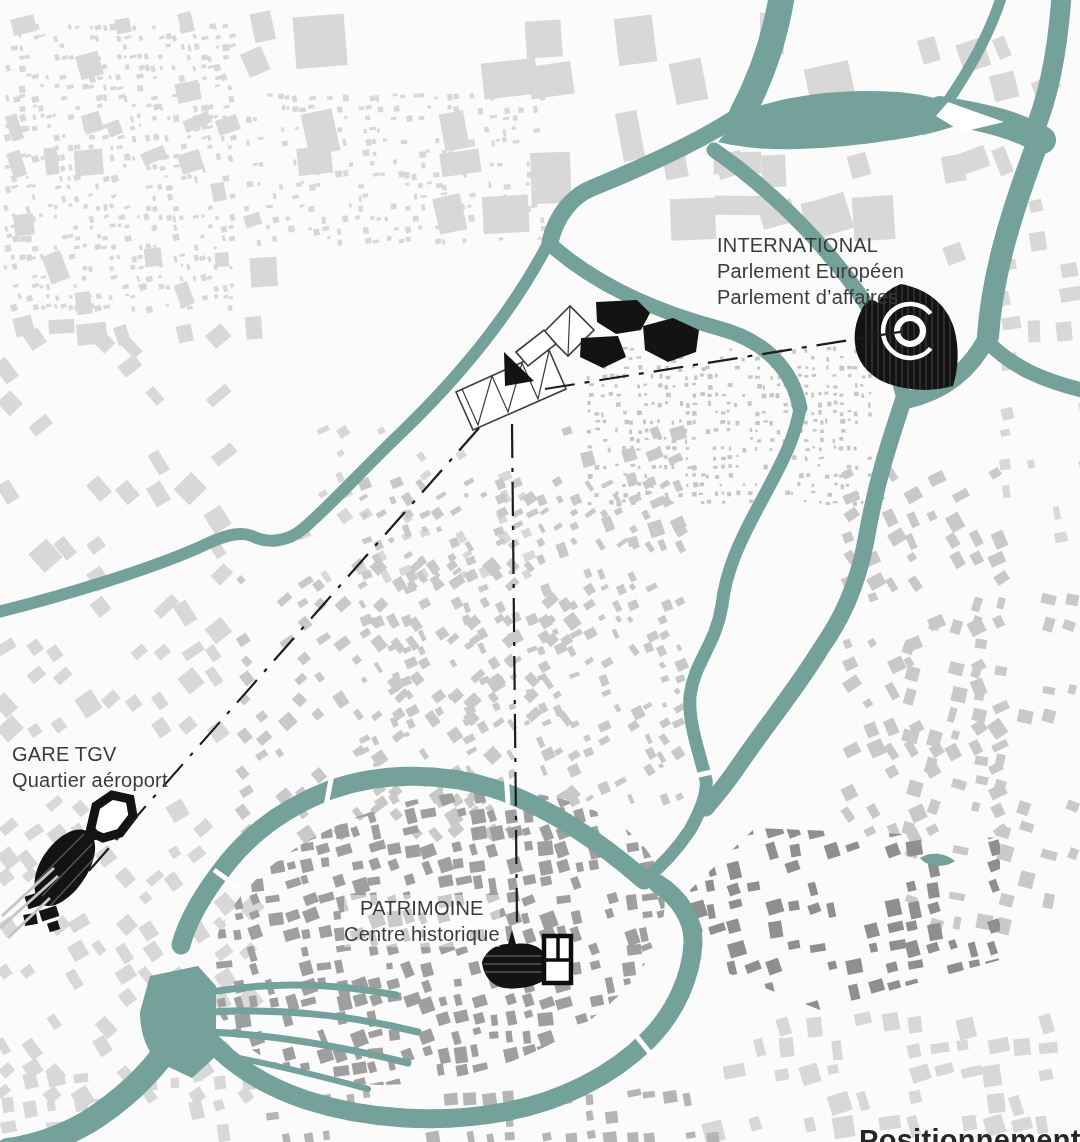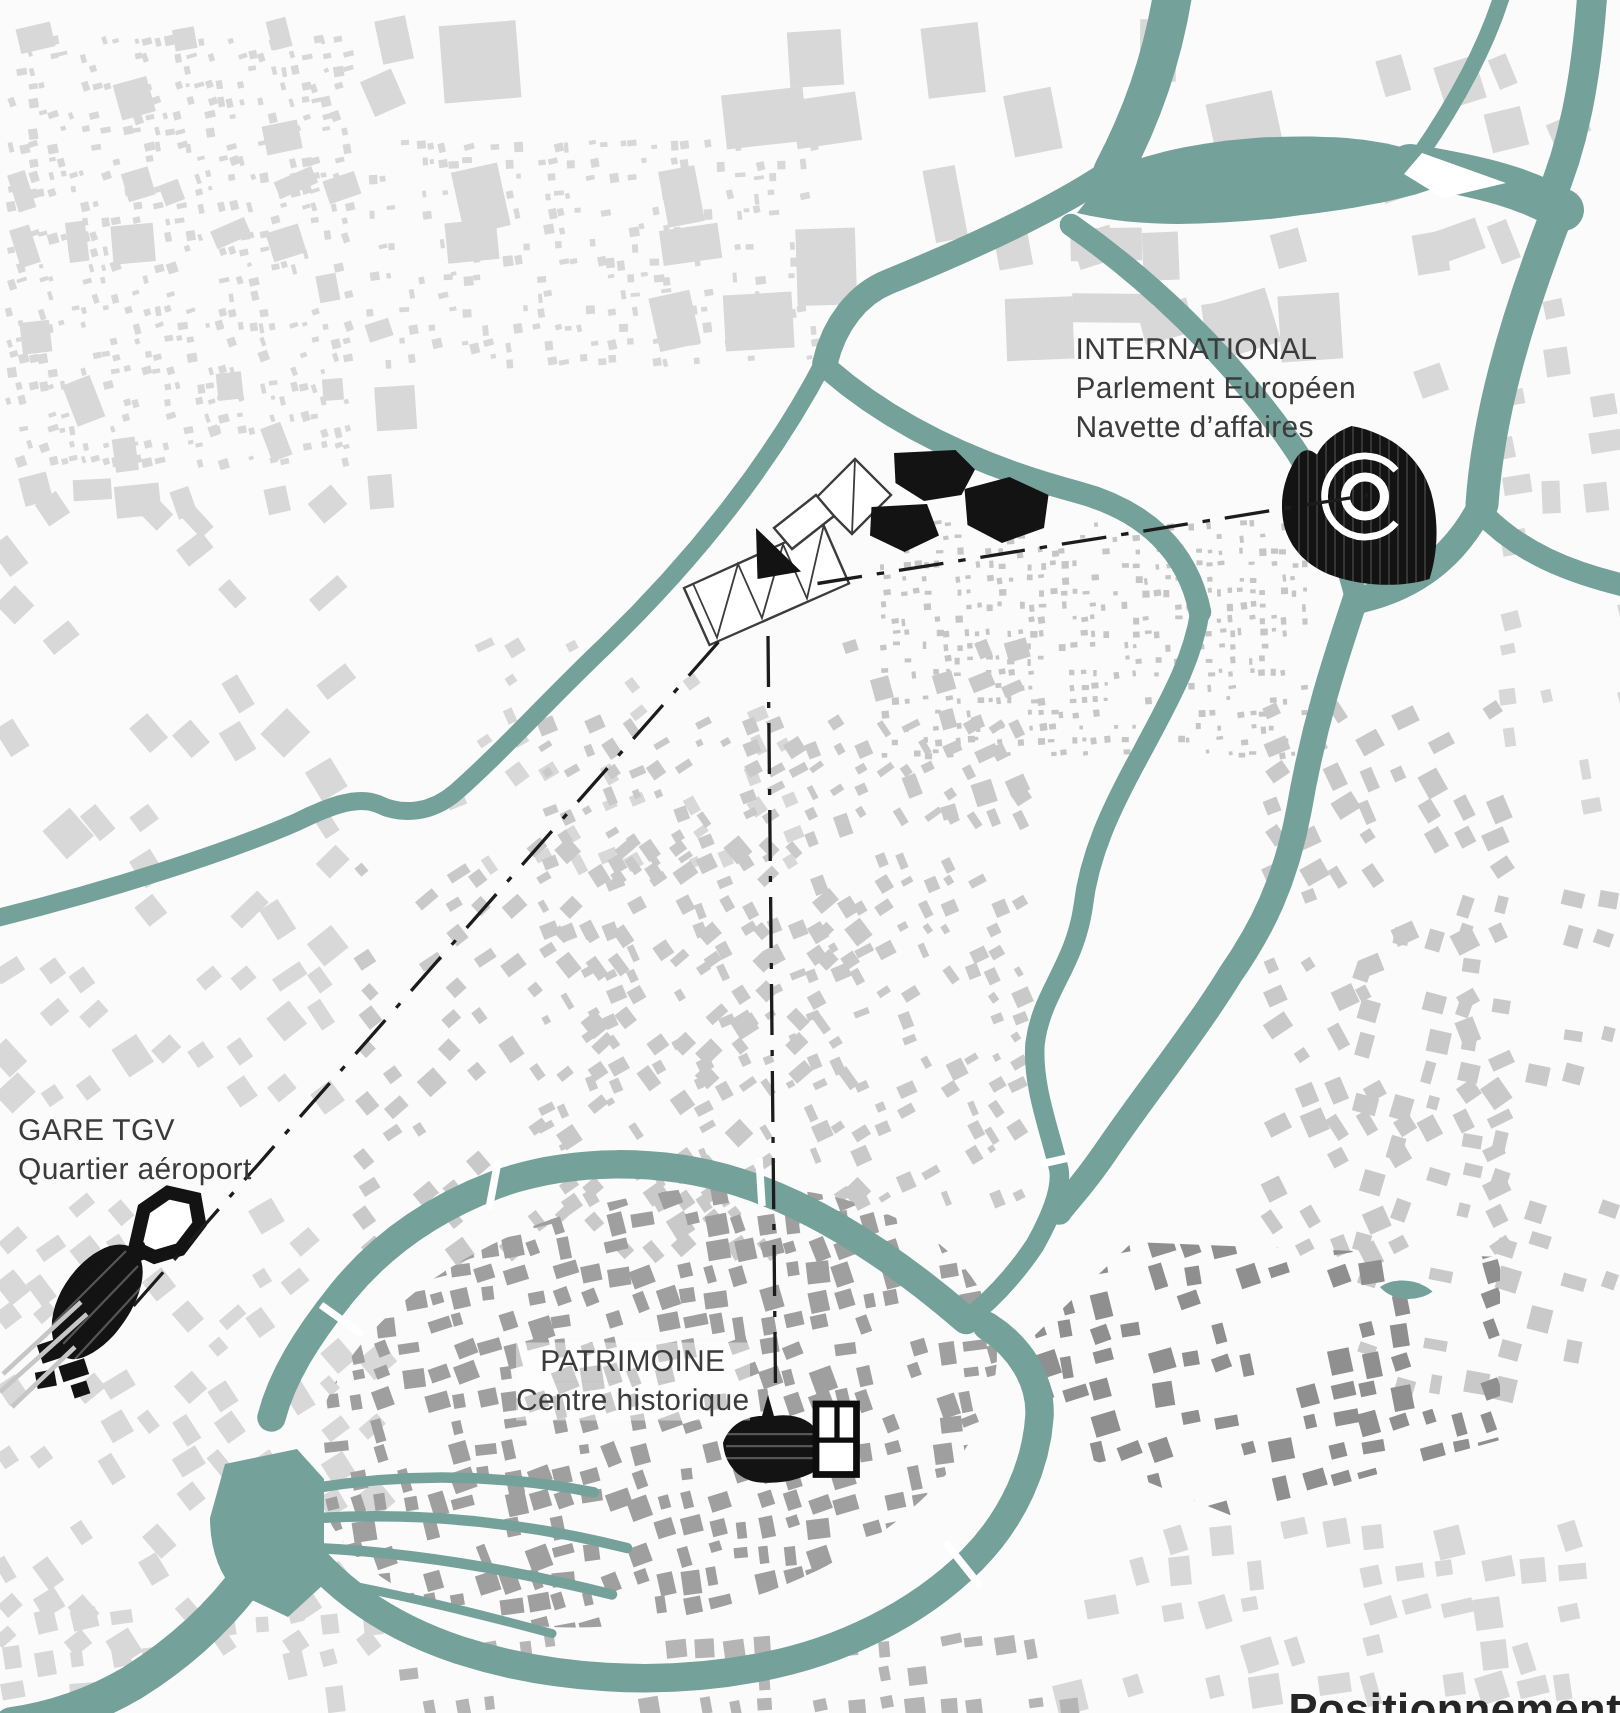--- a/index.html
+++ b/index.html
@@ -2441,24 +2441,24 @@
     </g>
   </g>
 
   <g id="lines">
     <path class="connector" stroke-dasharray="30 10 5 10" d="M 545 389 L 912 330"></path>
     <path class="connector" stroke-dasharray="34 10 4 10" d="M 512 424 L 517 924"></path>
     <path class="connector" stroke-dasharray="30 11 4 11" d="M 479 428 L 86 874"></path>
   </g>
 </svg>
 
-<div class="label" style="left:717px;top:220px">
+<div class="label" style="left:717px;top:232px">
   <div>INTERNATIONAL</div>
   <div>Parlement Européen</div>
-  <div>Navette d’affaires</div>
+  <div>Parlement d’affaires</div>
 </div>
 
 <div class="label" style="left:248px;top:314px">
 </div>
 
 <div class="label" style="left:12px;top:741px">
   <div>GARE TGV</div>
   <div>Quartier aéroport</div>
 </div>
 

